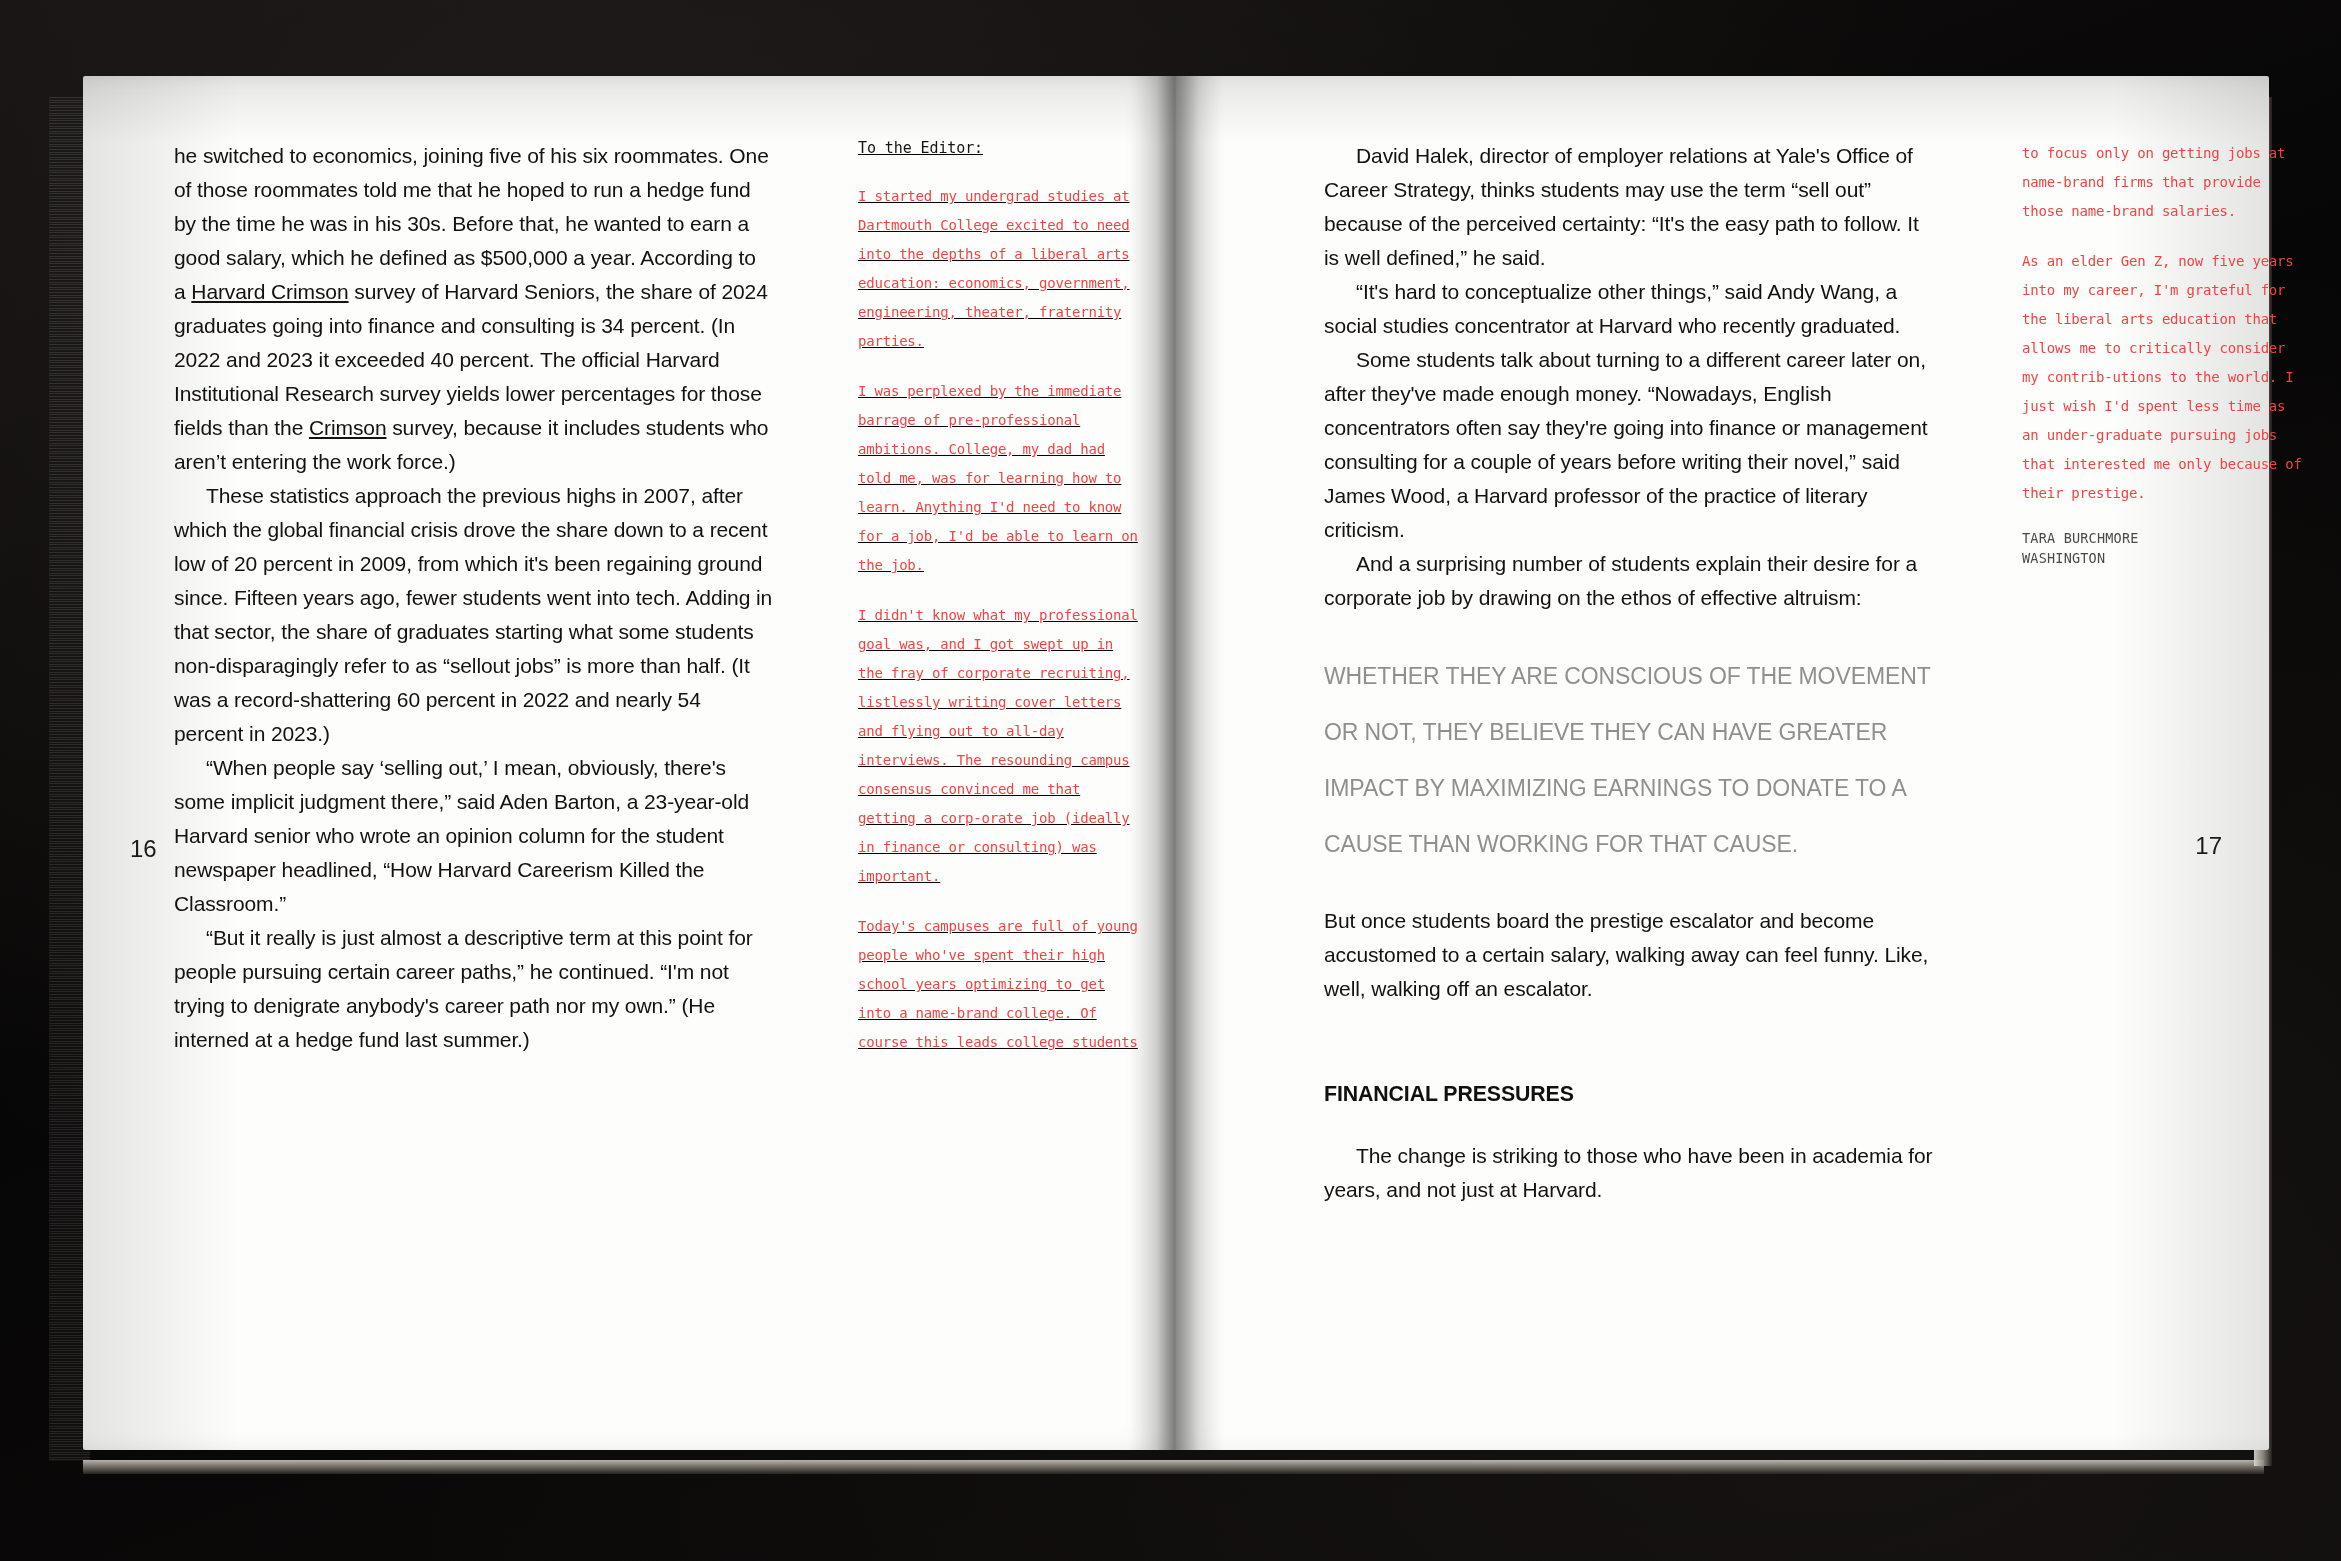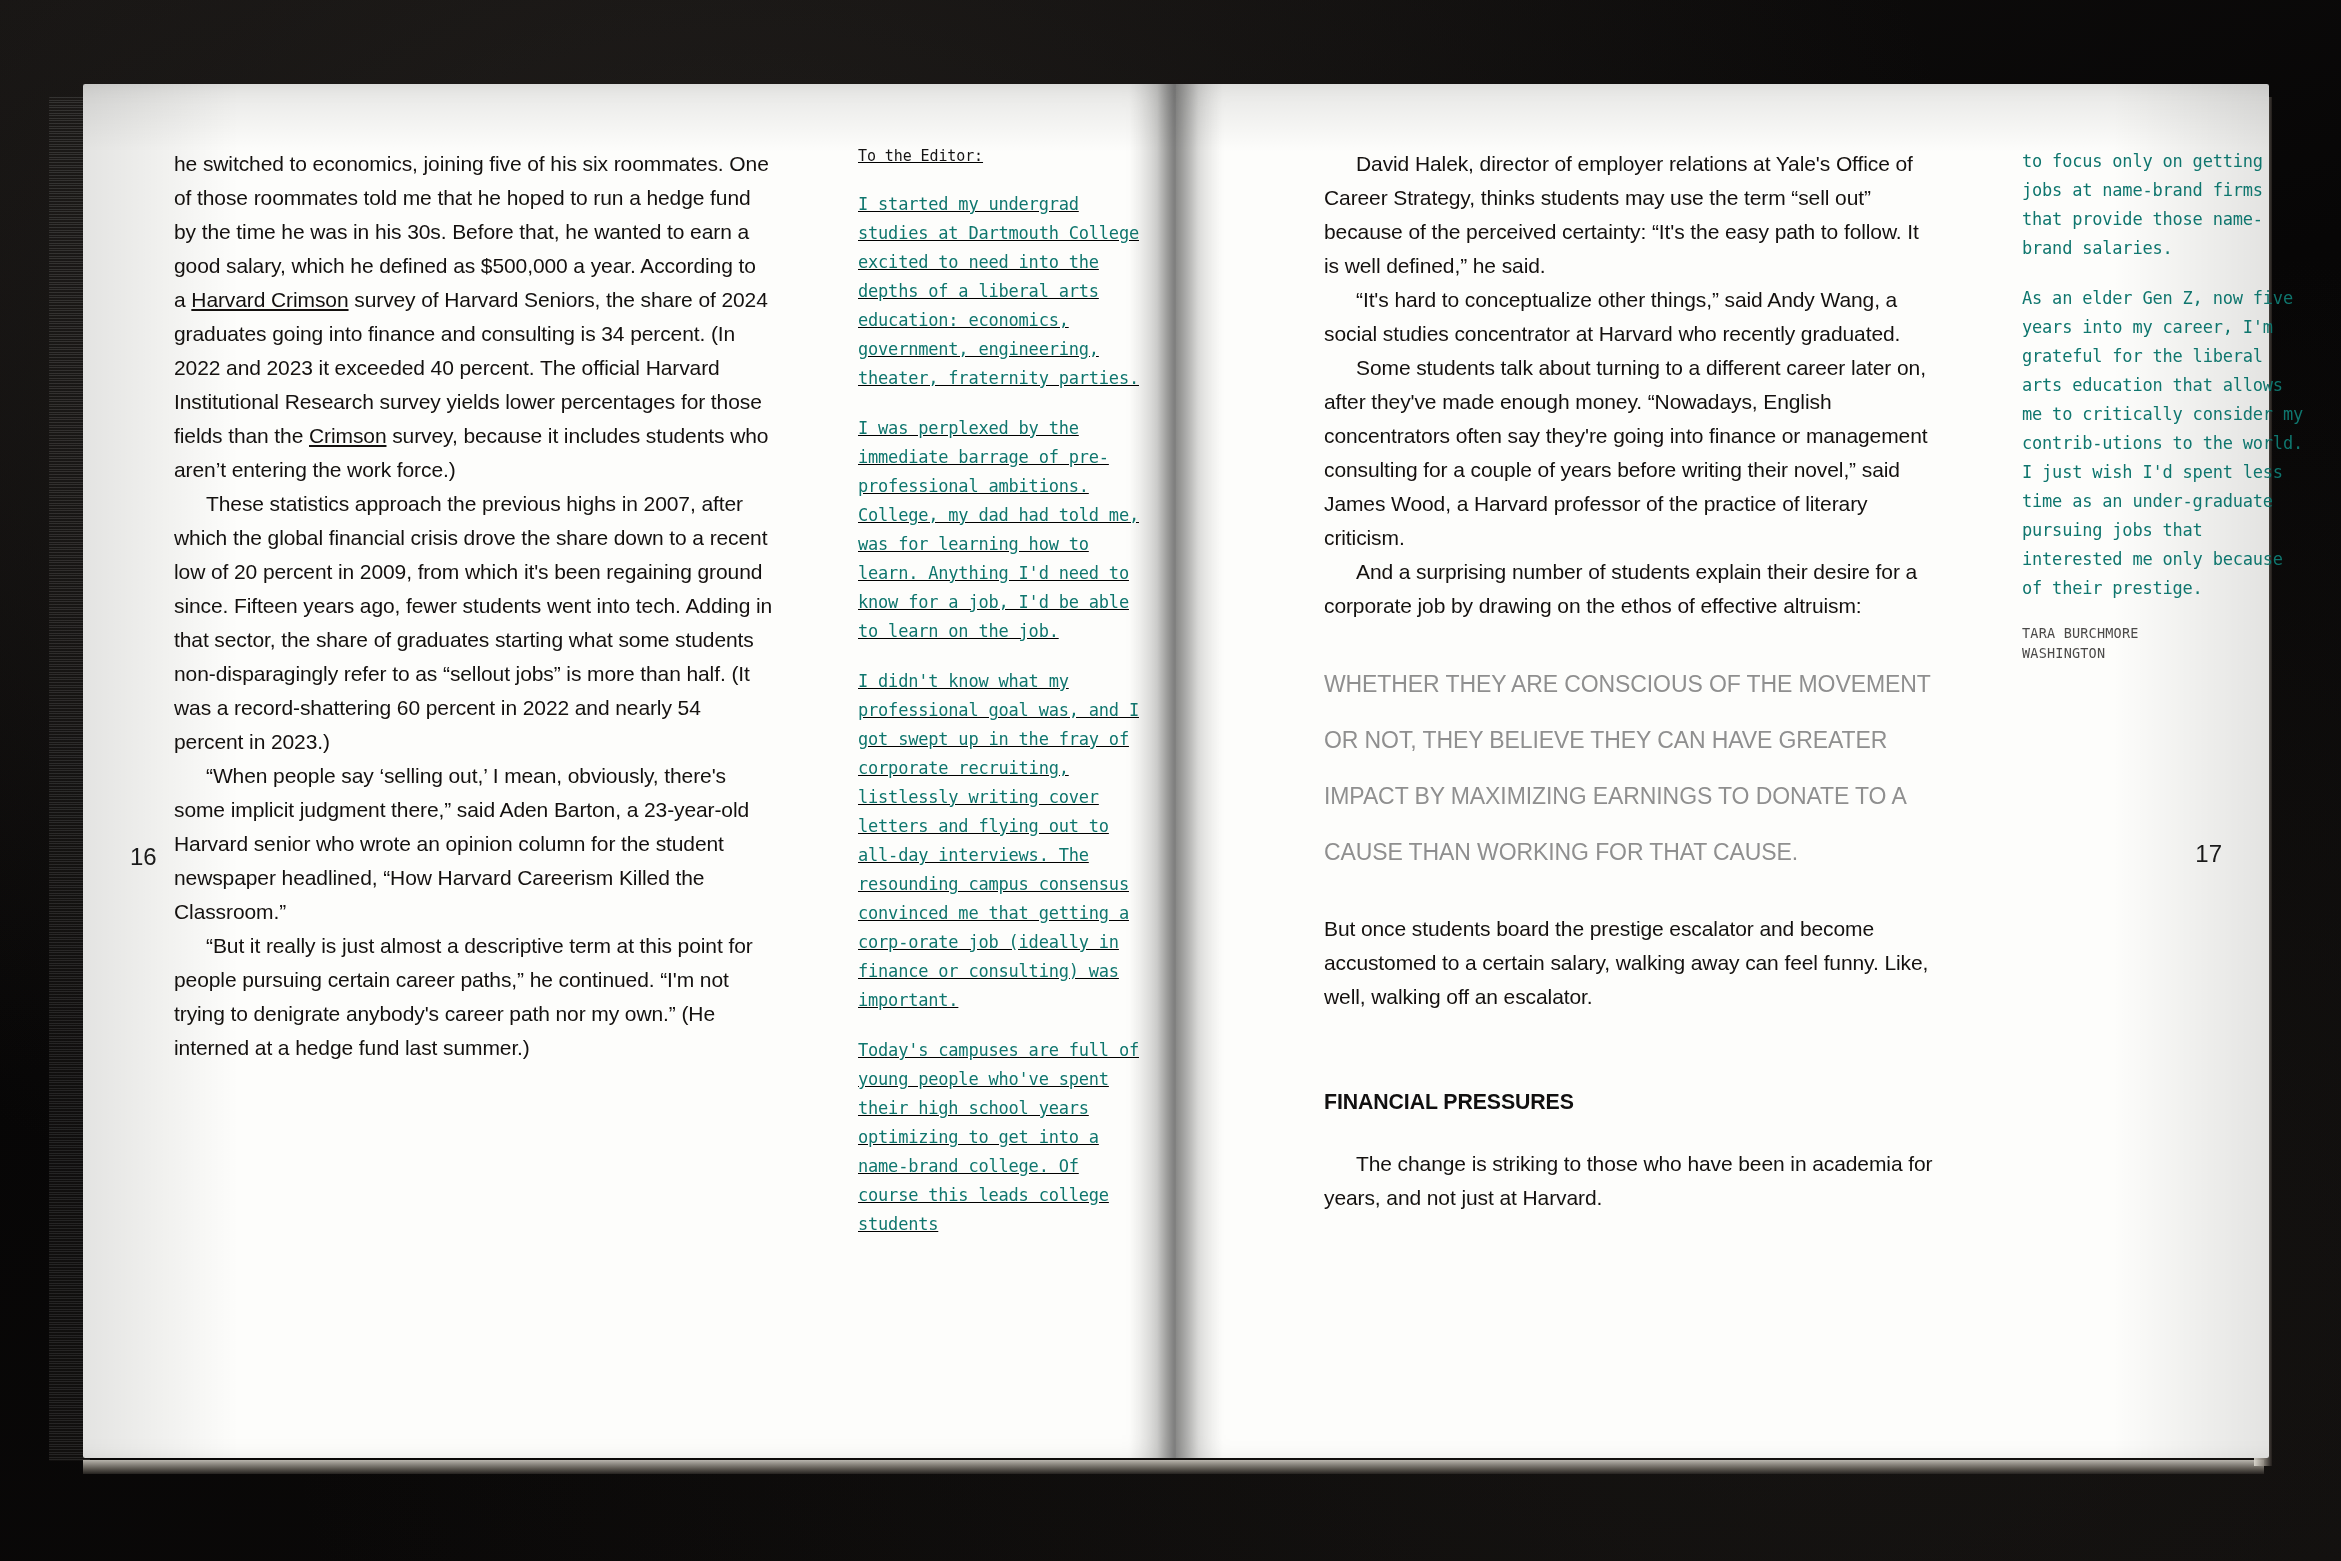--- a/index.html
+++ b/index.html
@@ -29,21 +29,21 @@
     background:
       radial-gradient(ellipse at 30% 20%, rgba(60,55,50,0.35) 0%, rgba(0,0,0,0) 55%),
       radial-gradient(ellipse at 78% 85%, rgba(45,42,38,0.30) 0%, rgba(0,0,0,0) 60%),
       linear-gradient(160deg, #141211 0%, #070606 45%, #0d0b0a 100%);
   }
 
   
   #book {
     position: absolute;
     left: 83px;
-    top: 84px;
+    top: 76px;
     width: 2186px;
     height: 1374px;
   }
 
   .page {
     position: absolute;
     top: 0;
     bottom: 0;
     background: #fdfdfb;
   }
@@ -129,23 +129,23 @@
   .body-text p {
     margin: 0;
   }
   .body-text p.indent {
     text-indent: 32px;
   }
   .u { text-decoration: underline; }
 
   .mono-text {
     font-family: "DejaVu Sans Mono", monospace;
-    font-size: 17px;
+    font-size: 14px;
     line-height: 29px;
-    color: #0f766e;
+    color: #ef4444;
     letter-spacing: -0.2px;
   }
   .mono-text p { margin: 0 0 21px 0; }
   .mono-text p:last-child { margin-bottom: 0; }
   .mono-head {
     font-family: "DejaVu Sans Mono", monospace;
     font-size: 15px;
     color: #151414;
     margin-bottom: 25px;
     letter-spacing: -0.1px;

